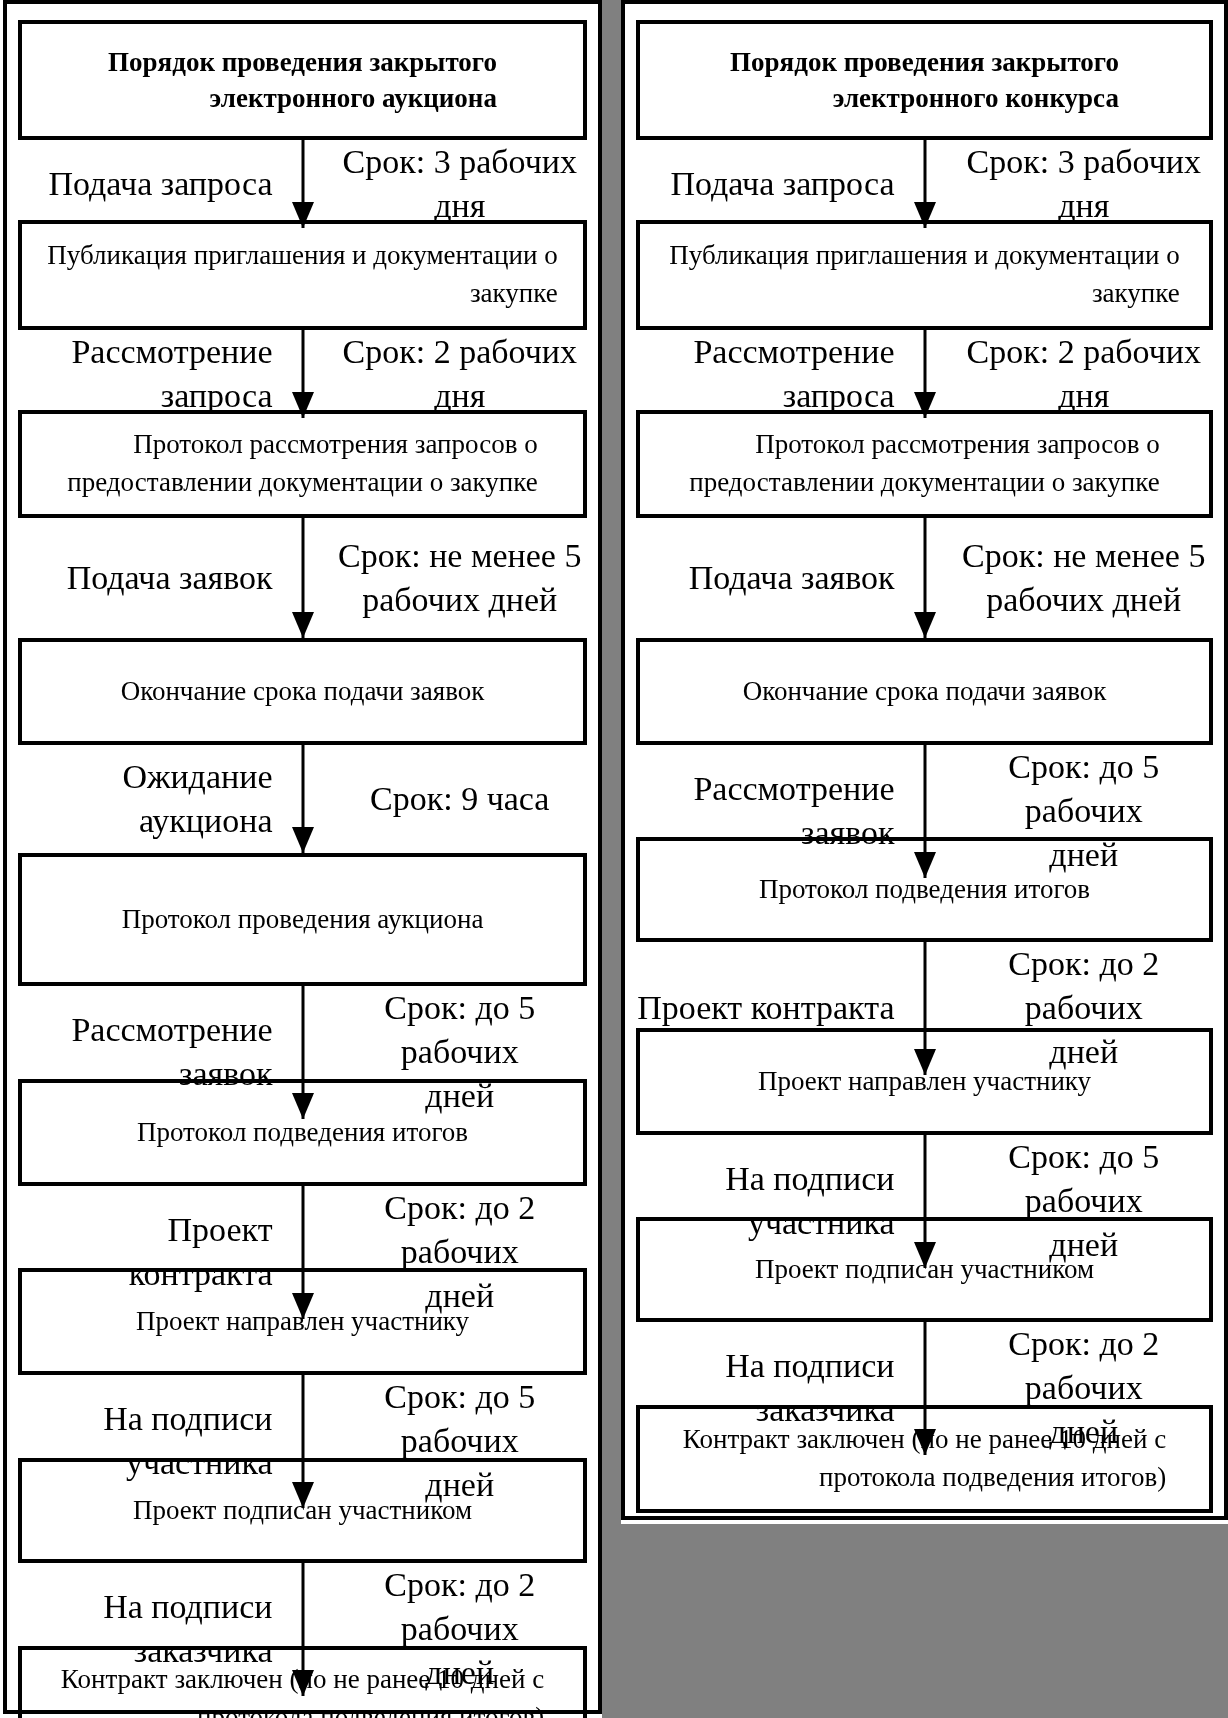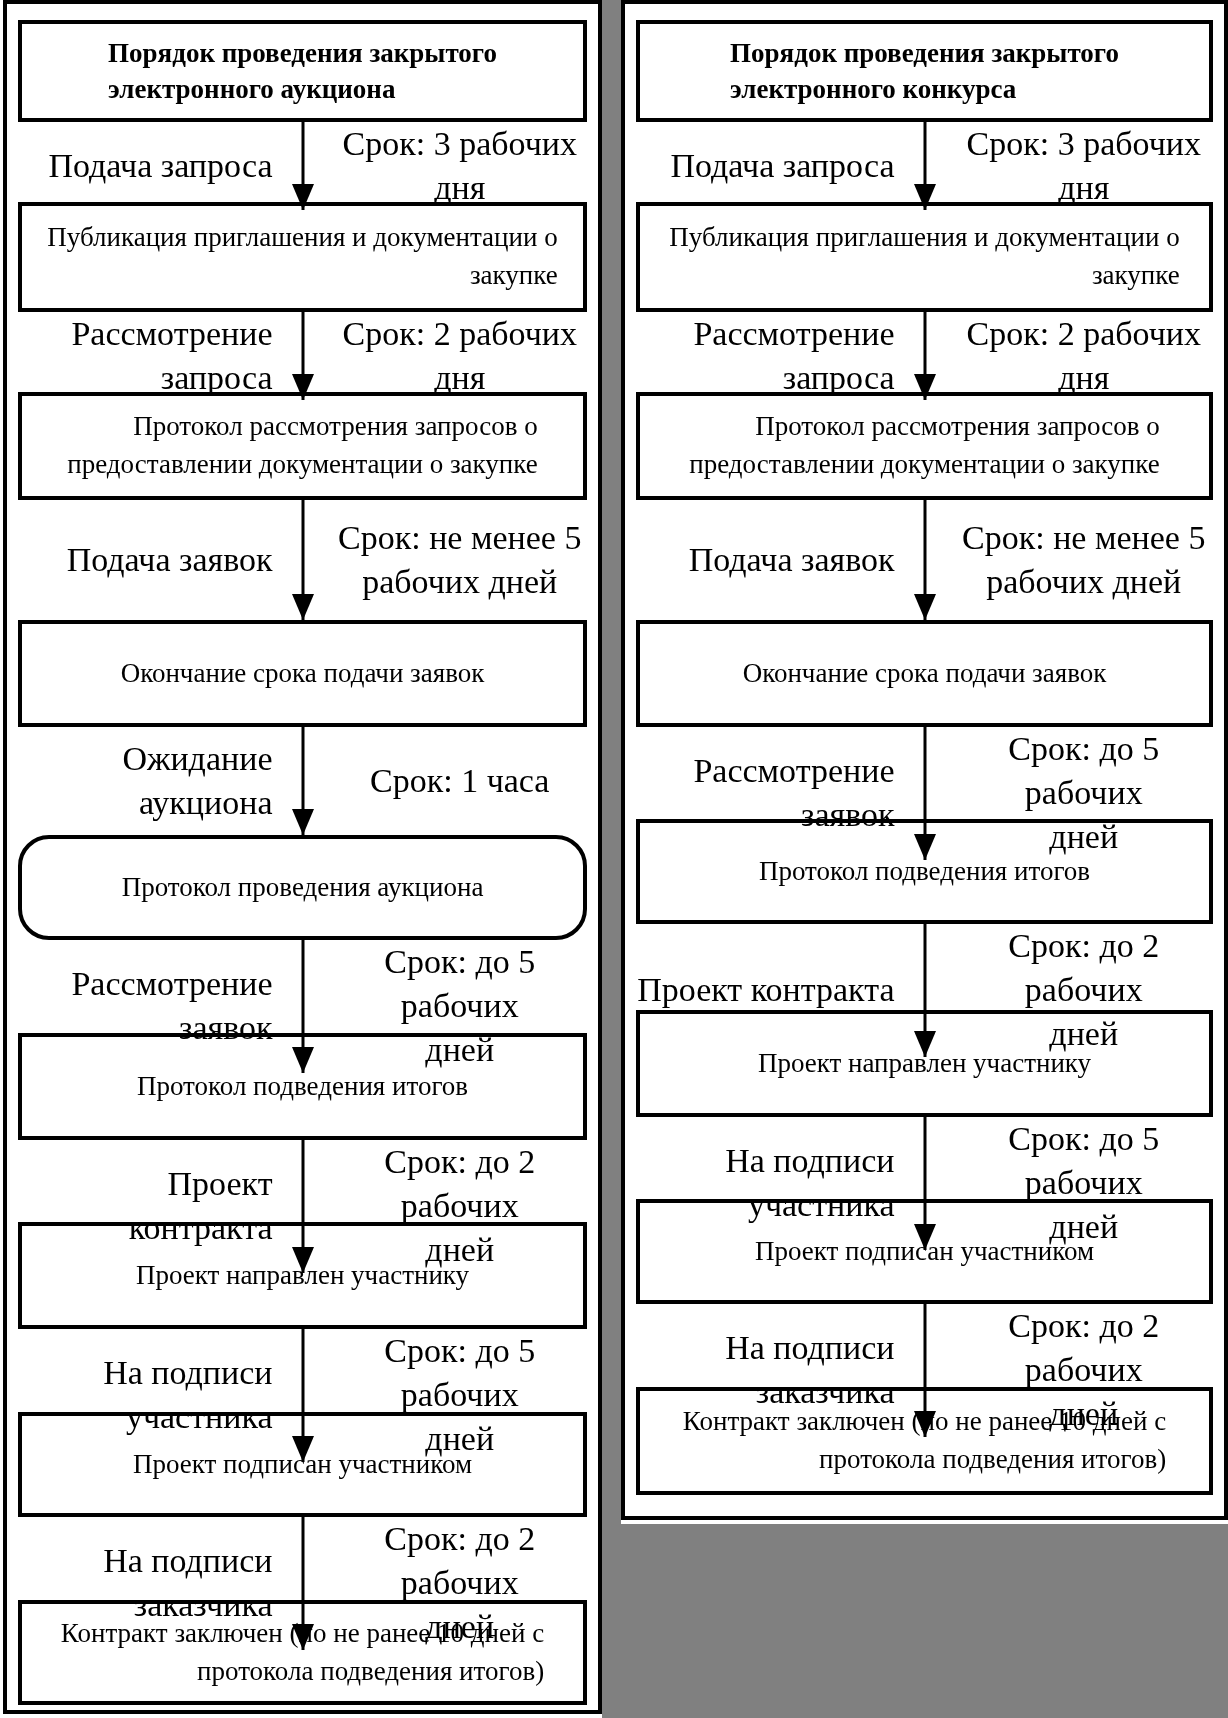--- a/index.html
+++ b/index.html
@@ -19,25 +19,25 @@
     position:absolute;top:0;
     background:#ffffff;
     border:4px solid #000;
     box-sizing:border-box;
   }
   #panel-auction{left:3px;width:599px;height:1714px;}
   #panel-contest{left:621px;width:607px;height:1520px;}
 
   .title-box{
     margin:16px 11px 0 11px;
-    height:102px;
+    height:120px;
     border:4px solid #000;
     box-sizing:border-box;
     display:flex;align-items:center;justify-content:center;
-    text-align:left;
+    text-align:right;
     font-weight:bold;
     font-size:27px;line-height:1.35;
     white-space:pre-line;
   }
 
   .stage-box{
     margin:0 11px;
     border:4px solid #000;
     box-sizing:border-box;
     display:flex;align-items:center;justify-content:center;
@@ -123,23 +123,23 @@
     <div class="arrow-cell"></div>
     <div class="transition-term">Срок: не менее 5
 рабочих дней</div>
   </div>
       <div class="stage-box" style="height: 107px;">
     <span>Окончание срока подачи заявок</span>
   </div>
       <div class="transition-row" style="height: 108px;">
     <div class="transition-label">Ожидание аукциона</div>
     <div class="arrow-cell"></div>
-    <div class="transition-term">Срок: 1 часа</div>
-  </div>
-      <div class="stage-box" style="height: 105px; border-radius: 31px;">
+    <div class="transition-term">Срок: 9 часа</div>
+  </div>
+      <div class="stage-box" style="height: 133px;">
     <span>Протокол проведения аукциона</span>
   </div>
       <div class="transition-row" style="height: 93px;">
     <div class="transition-label">Рассмотрение
 заявок</div>
     <div class="arrow-cell"></div>
     <div class="transition-term">Срок: до 5 рабочих
 дней</div>
   </div>
       <div class="stage-box" style="height: 107px;">

